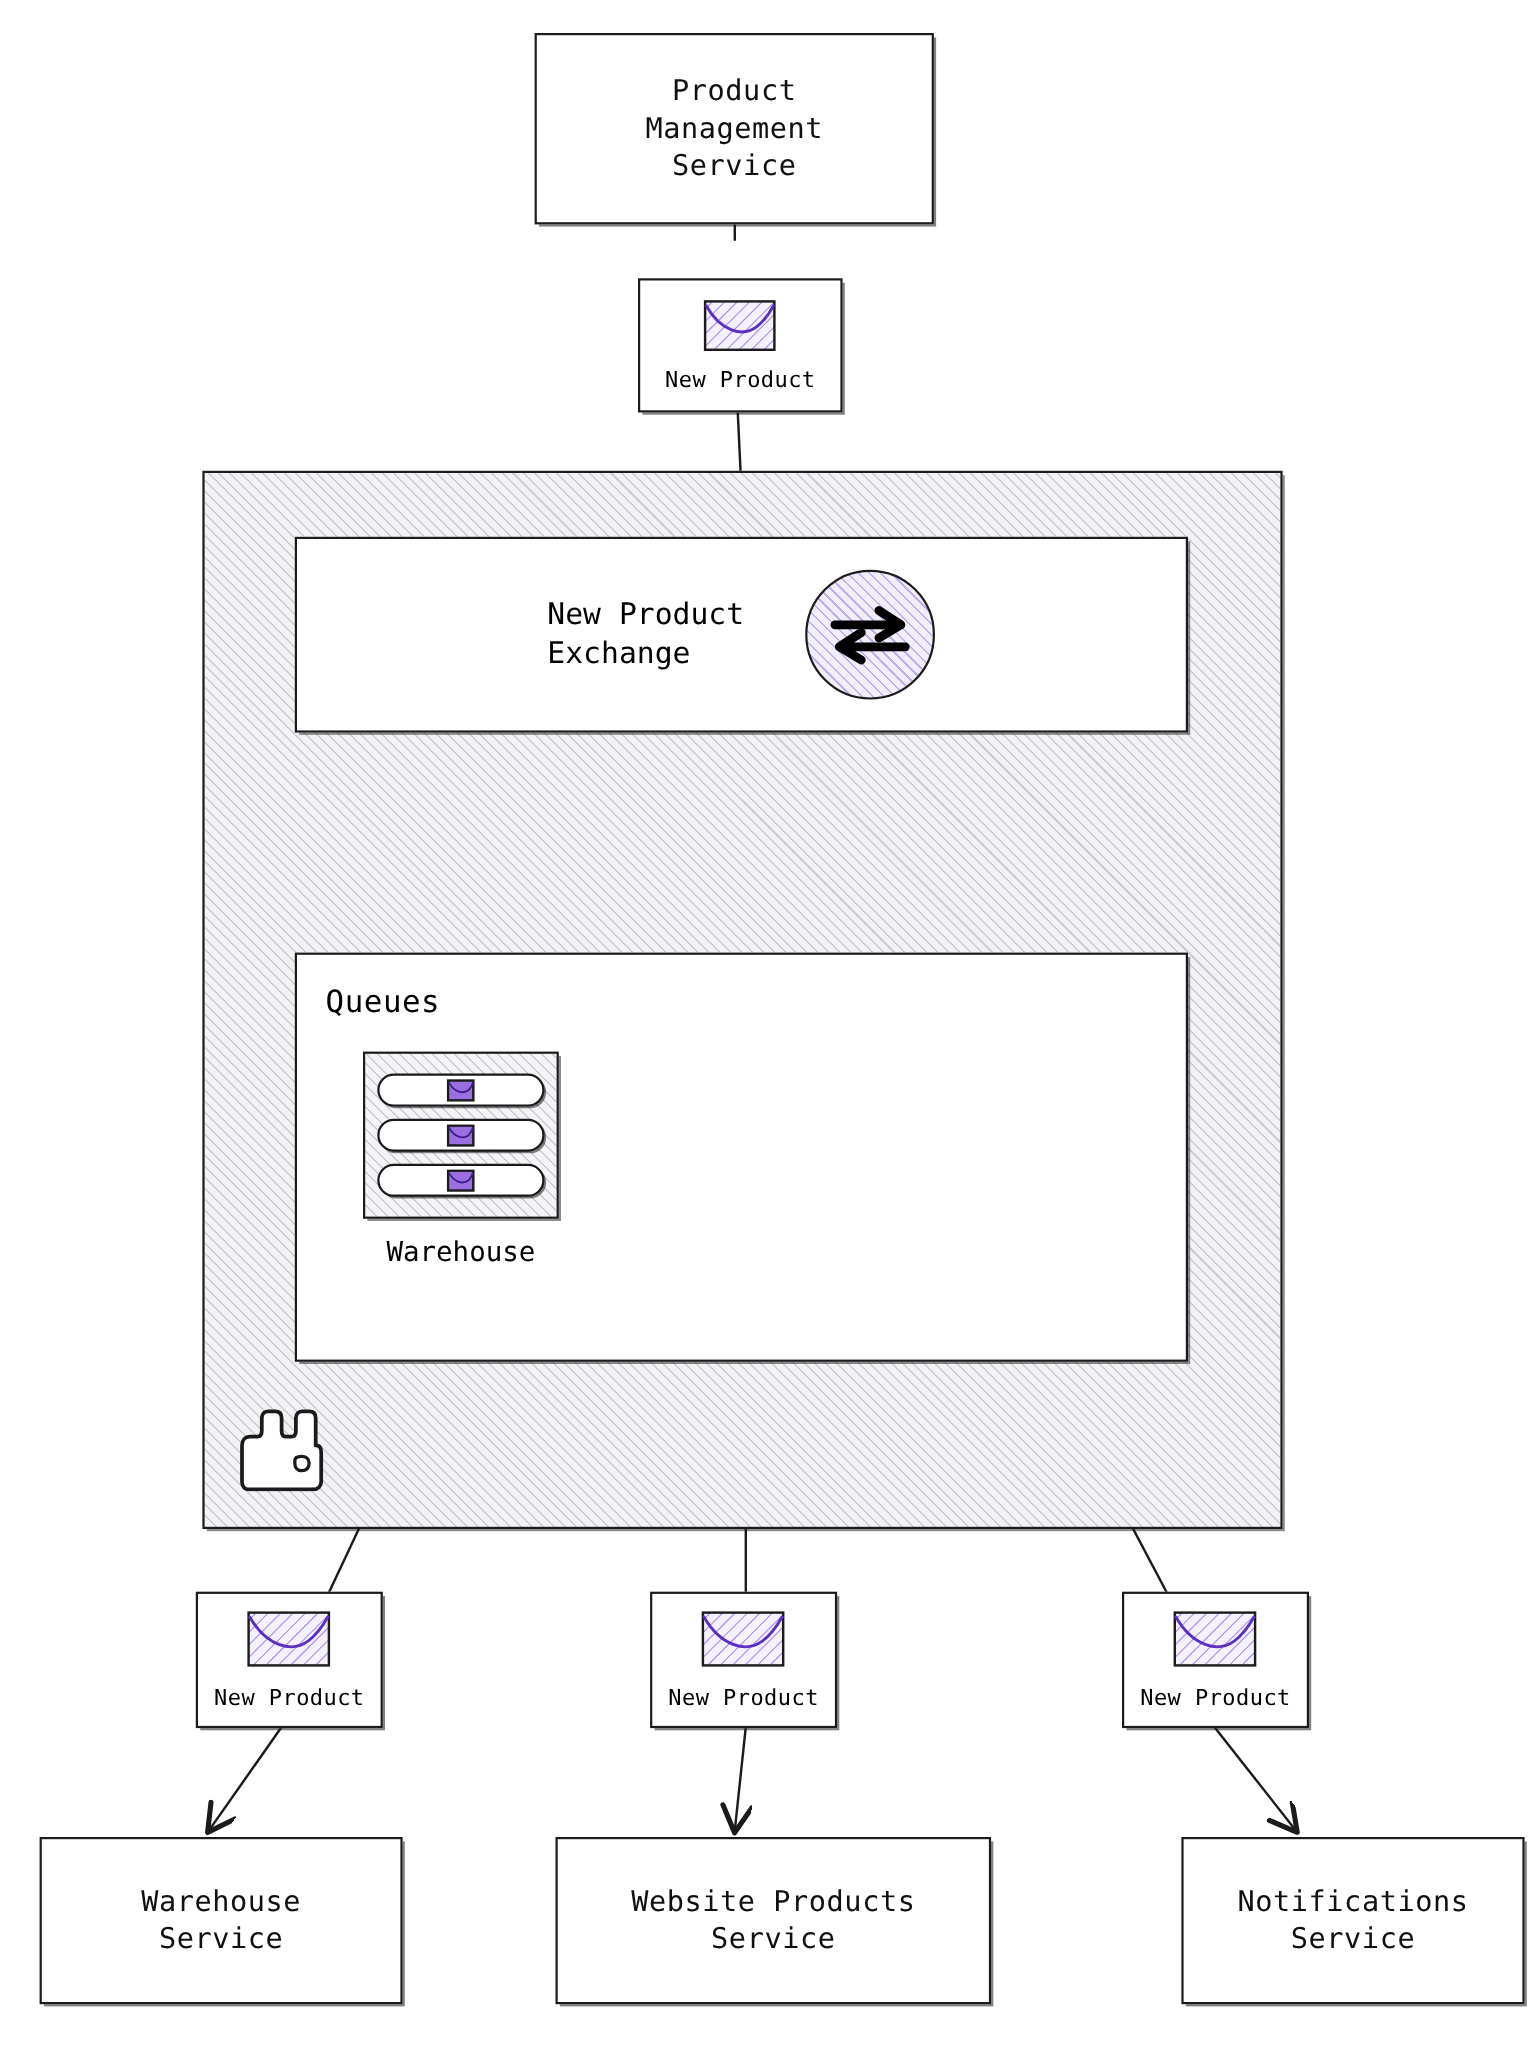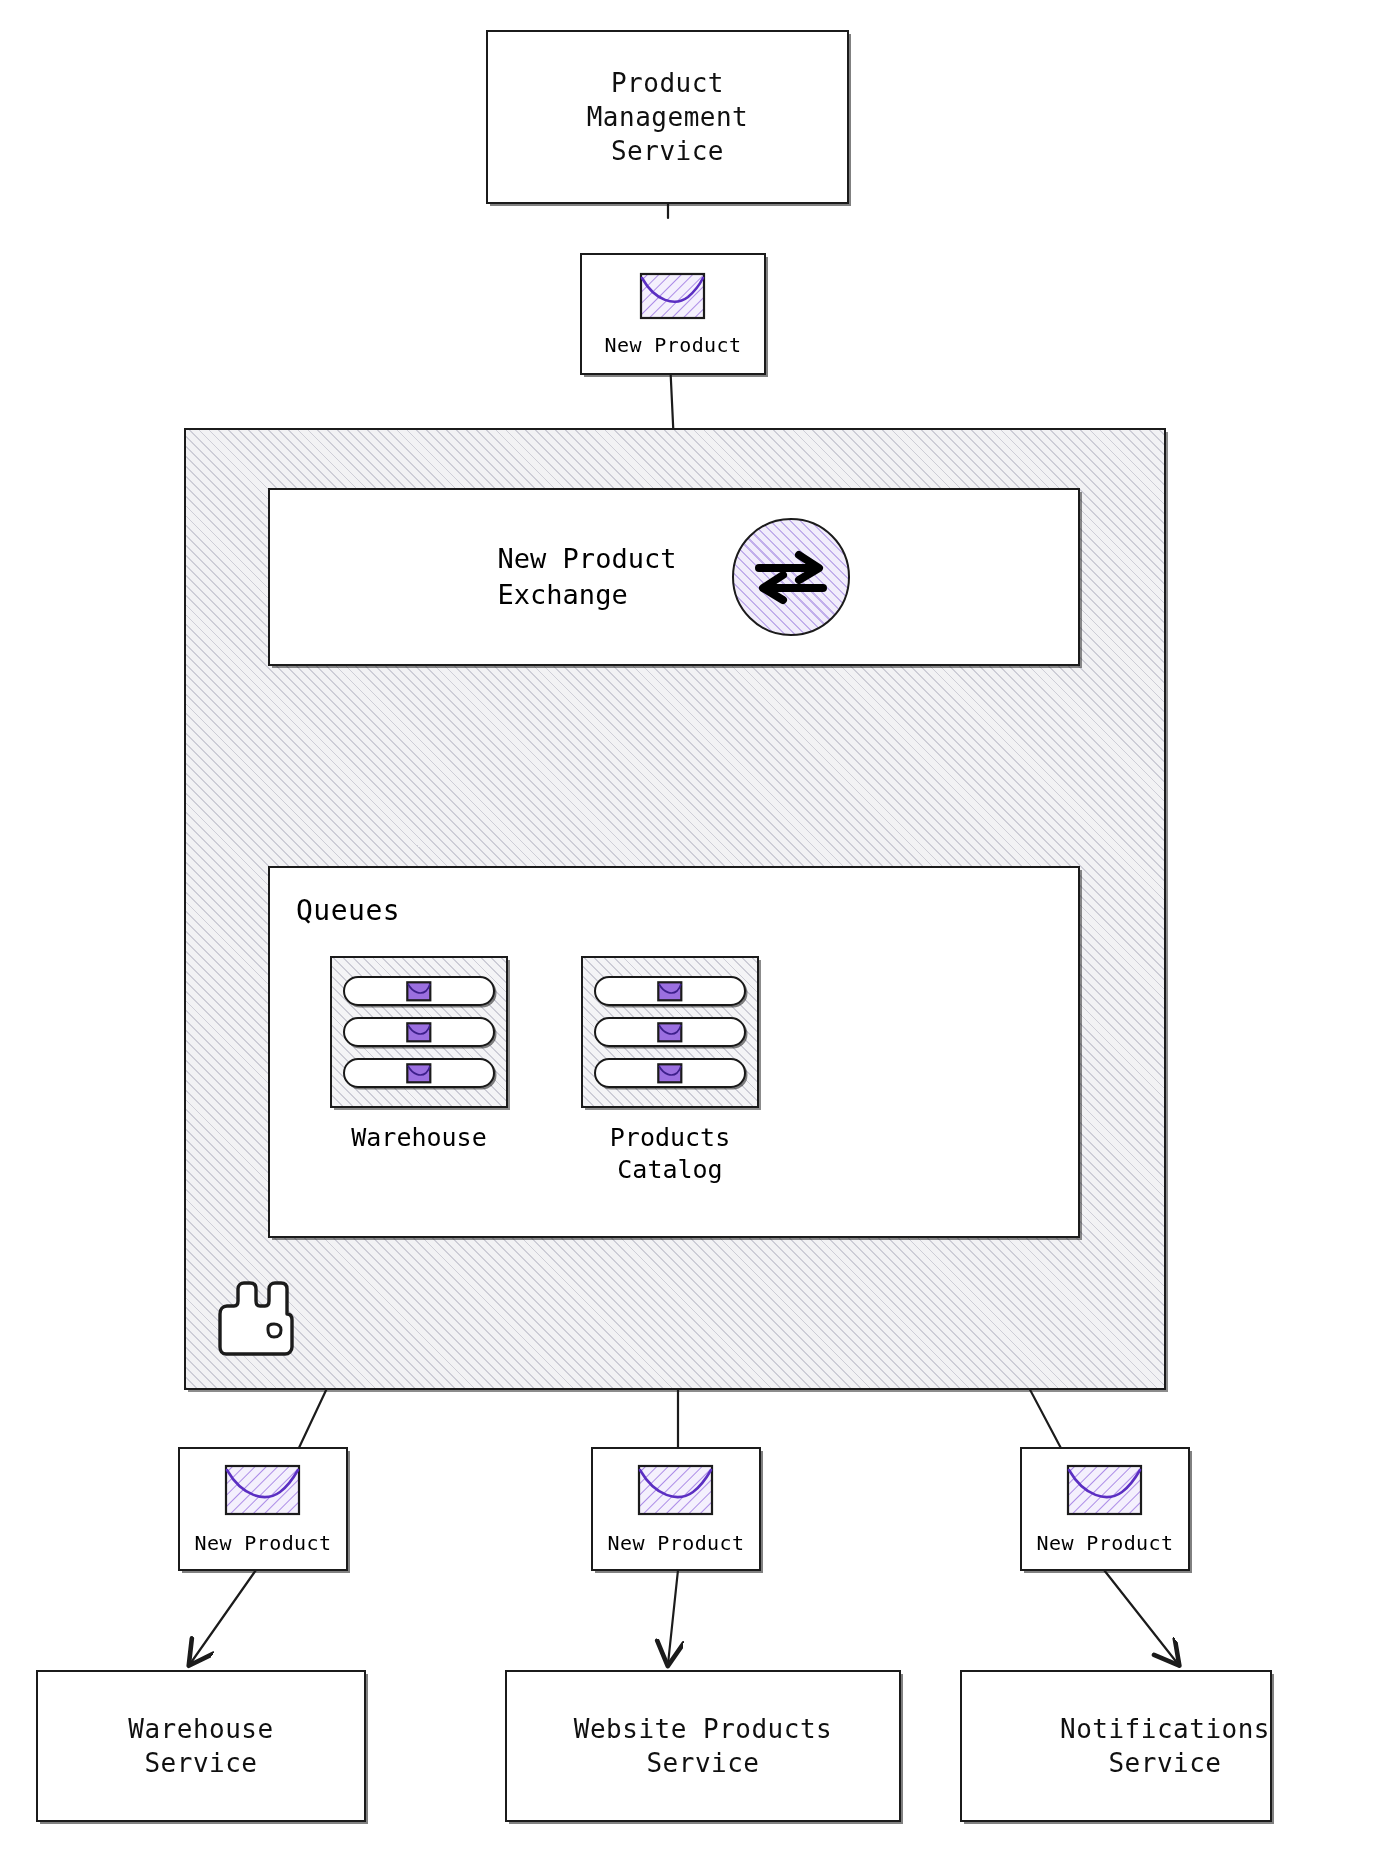--- a/index.html
+++ b/index.html
@@ -213,44 +213,20 @@
         <span class="queue-bar">
           <svg width="26" height="21" viewBox="0 0 26 21">
             <rect x="1.3" y="1.3" width="23" height="18" fill="#9b6fe0" stroke="#1b1b1b" stroke-width="2.2"></rect>
             <path d="M2,3 C7,12 15,14 20,10 C22,8 23.5,5 24,3" fill="none" stroke="#3c1f8a" stroke-width="1.7"></path>
           </svg>
         </span>
       </div>
       <div class="queue-label">Warehouse</div>
     </div>
 
-    <div class="queue-group" style="left:311px;">
-      <div class="queue-box">
-        <span class="queue-bar">
-          <svg width="26" height="21" viewBox="0 0 26 21">
-            <rect x="1.3" y="1.3" width="23" height="18" fill="#9b6fe0" stroke="#1b1b1b" stroke-width="2.2"></rect>
-            <path d="M2,3 C7,12 15,14 20,10 C22,8 23.5,5 24,3" fill="none" stroke="#3c1f8a" stroke-width="1.7"></path>
-          </svg>
-        </span>
-        <span class="queue-bar">
-          <svg width="26" height="21" viewBox="0 0 26 21">
-            <rect x="1.3" y="1.3" width="23" height="18" fill="#9b6fe0" stroke="#1b1b1b" stroke-width="2.2"></rect>
-            <path d="M2,3 C7,12 15,14 20,10 C22,8 23.5,5 24,3" fill="none" stroke="#3c1f8a" stroke-width="1.7"></path>
-          </svg>
-        </span>
-        <span class="queue-bar">
-          <svg width="26" height="21" viewBox="0 0 26 21">
-            <rect x="1.3" y="1.3" width="23" height="18" fill="#9b6fe0" stroke="#1b1b1b" stroke-width="2.2"></rect>
-            <path d="M2,3 C7,12 15,14 20,10 C22,8 23.5,5 24,3" fill="none" stroke="#3c1f8a" stroke-width="1.7"></path>
-          </svg>
-        </span>
-      </div>
-      <div class="queue-label">Products
-Catalog</div>
-    </div>
 
   </div>
 
   <div class="msg-node" style="left:178px; top:1447px; width:170px; height:124px;">
     <span>
       <svg width="78" height="56" viewBox="0 0 78 56">
         <defs>
           <pattern id="envHatch2" width="8" height="8" patternUnits="userSpaceOnUse" patternTransform="rotate(45)">
             <rect width="8" height="8" fill="#f4f0fd"></rect>
             <line x1="0" y1="0" x2="0" y2="8" stroke="#9f7ae4" stroke-width="1.7"></line>
@@ -286,18 +262,18 @@
   <div class="box" style="left:36px; top:1670px; width:330px; height:152px;">
     <span class="svc-label">Warehouse
 Service</span>
   </div>
 
   <div class="box" style="left:505px; top:1670px; width:396px; height:152px;">
     <span class="svc-label">Website Products
 Service</span>
   </div>
 
-  <div class="box" style="left:960px; top:1670px; width:312px; height:152px;justify-content:flex-end;">
+  <div class="box" style="left:1074px; top:1670px; width:312px; height:152px;">
     <span class="svc-label">Notifications
 Service</span>
   </div>
 
 </div>
 
 </body></html>

